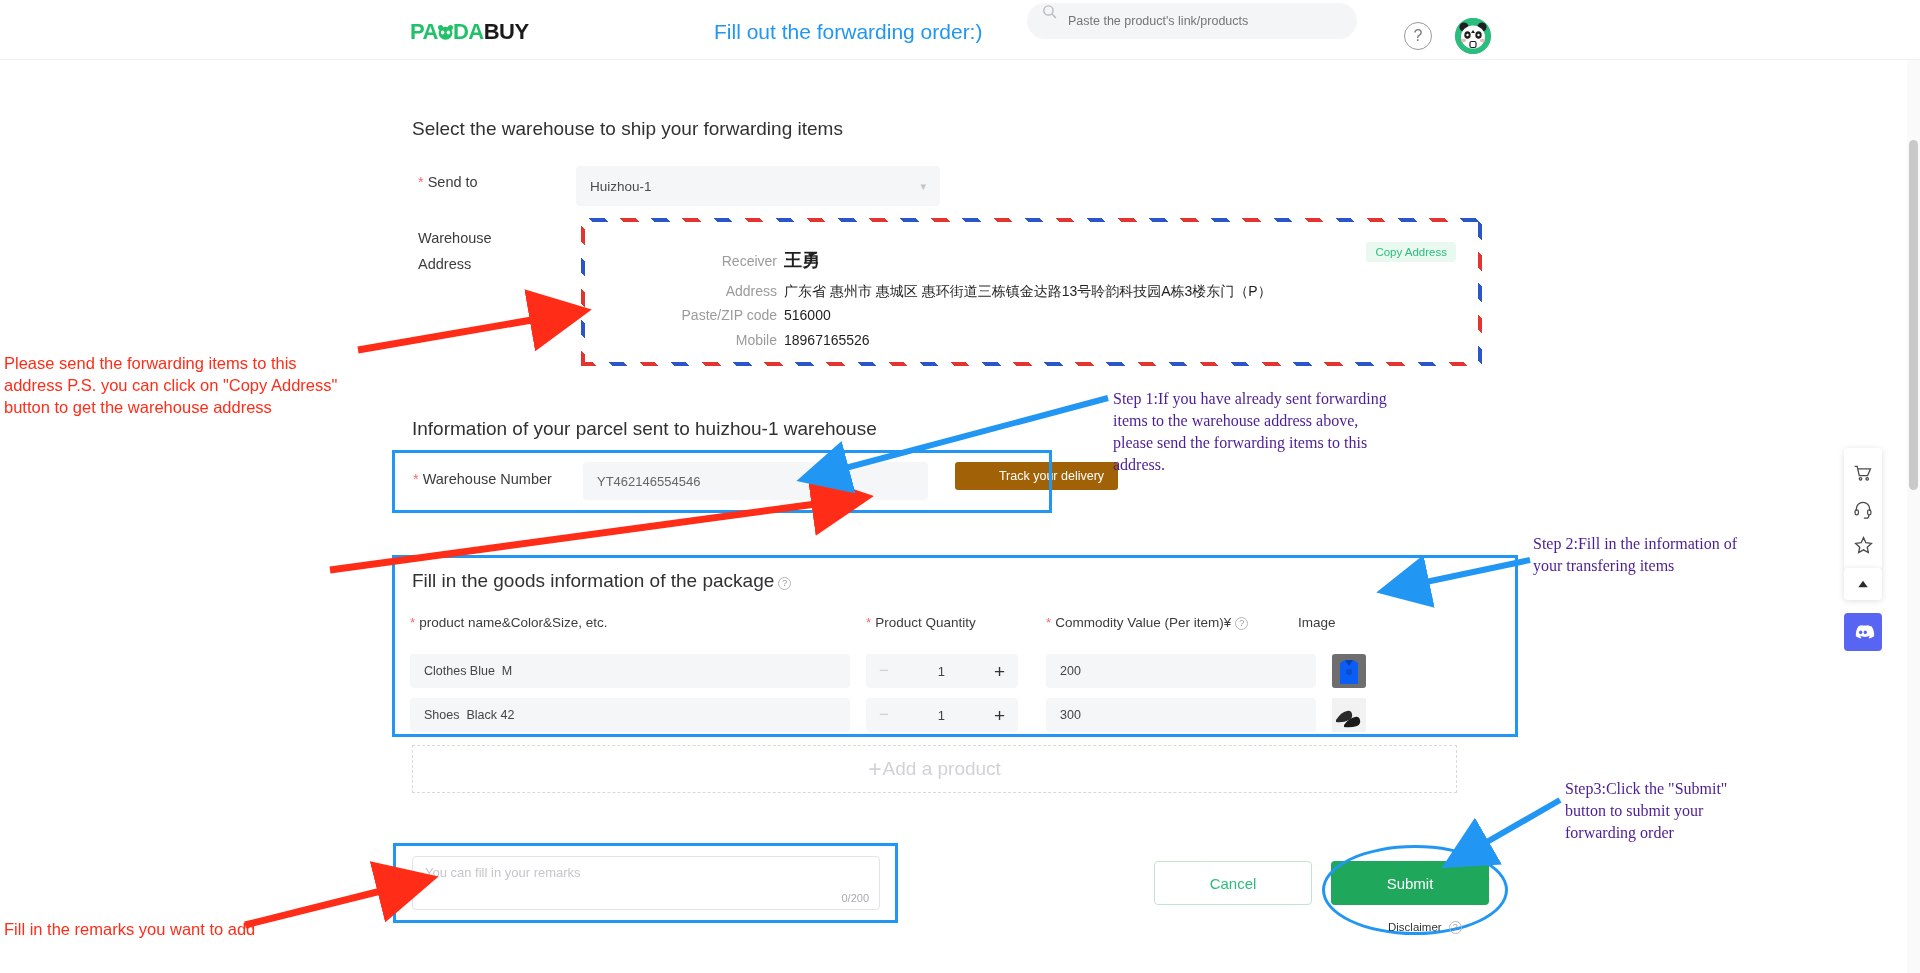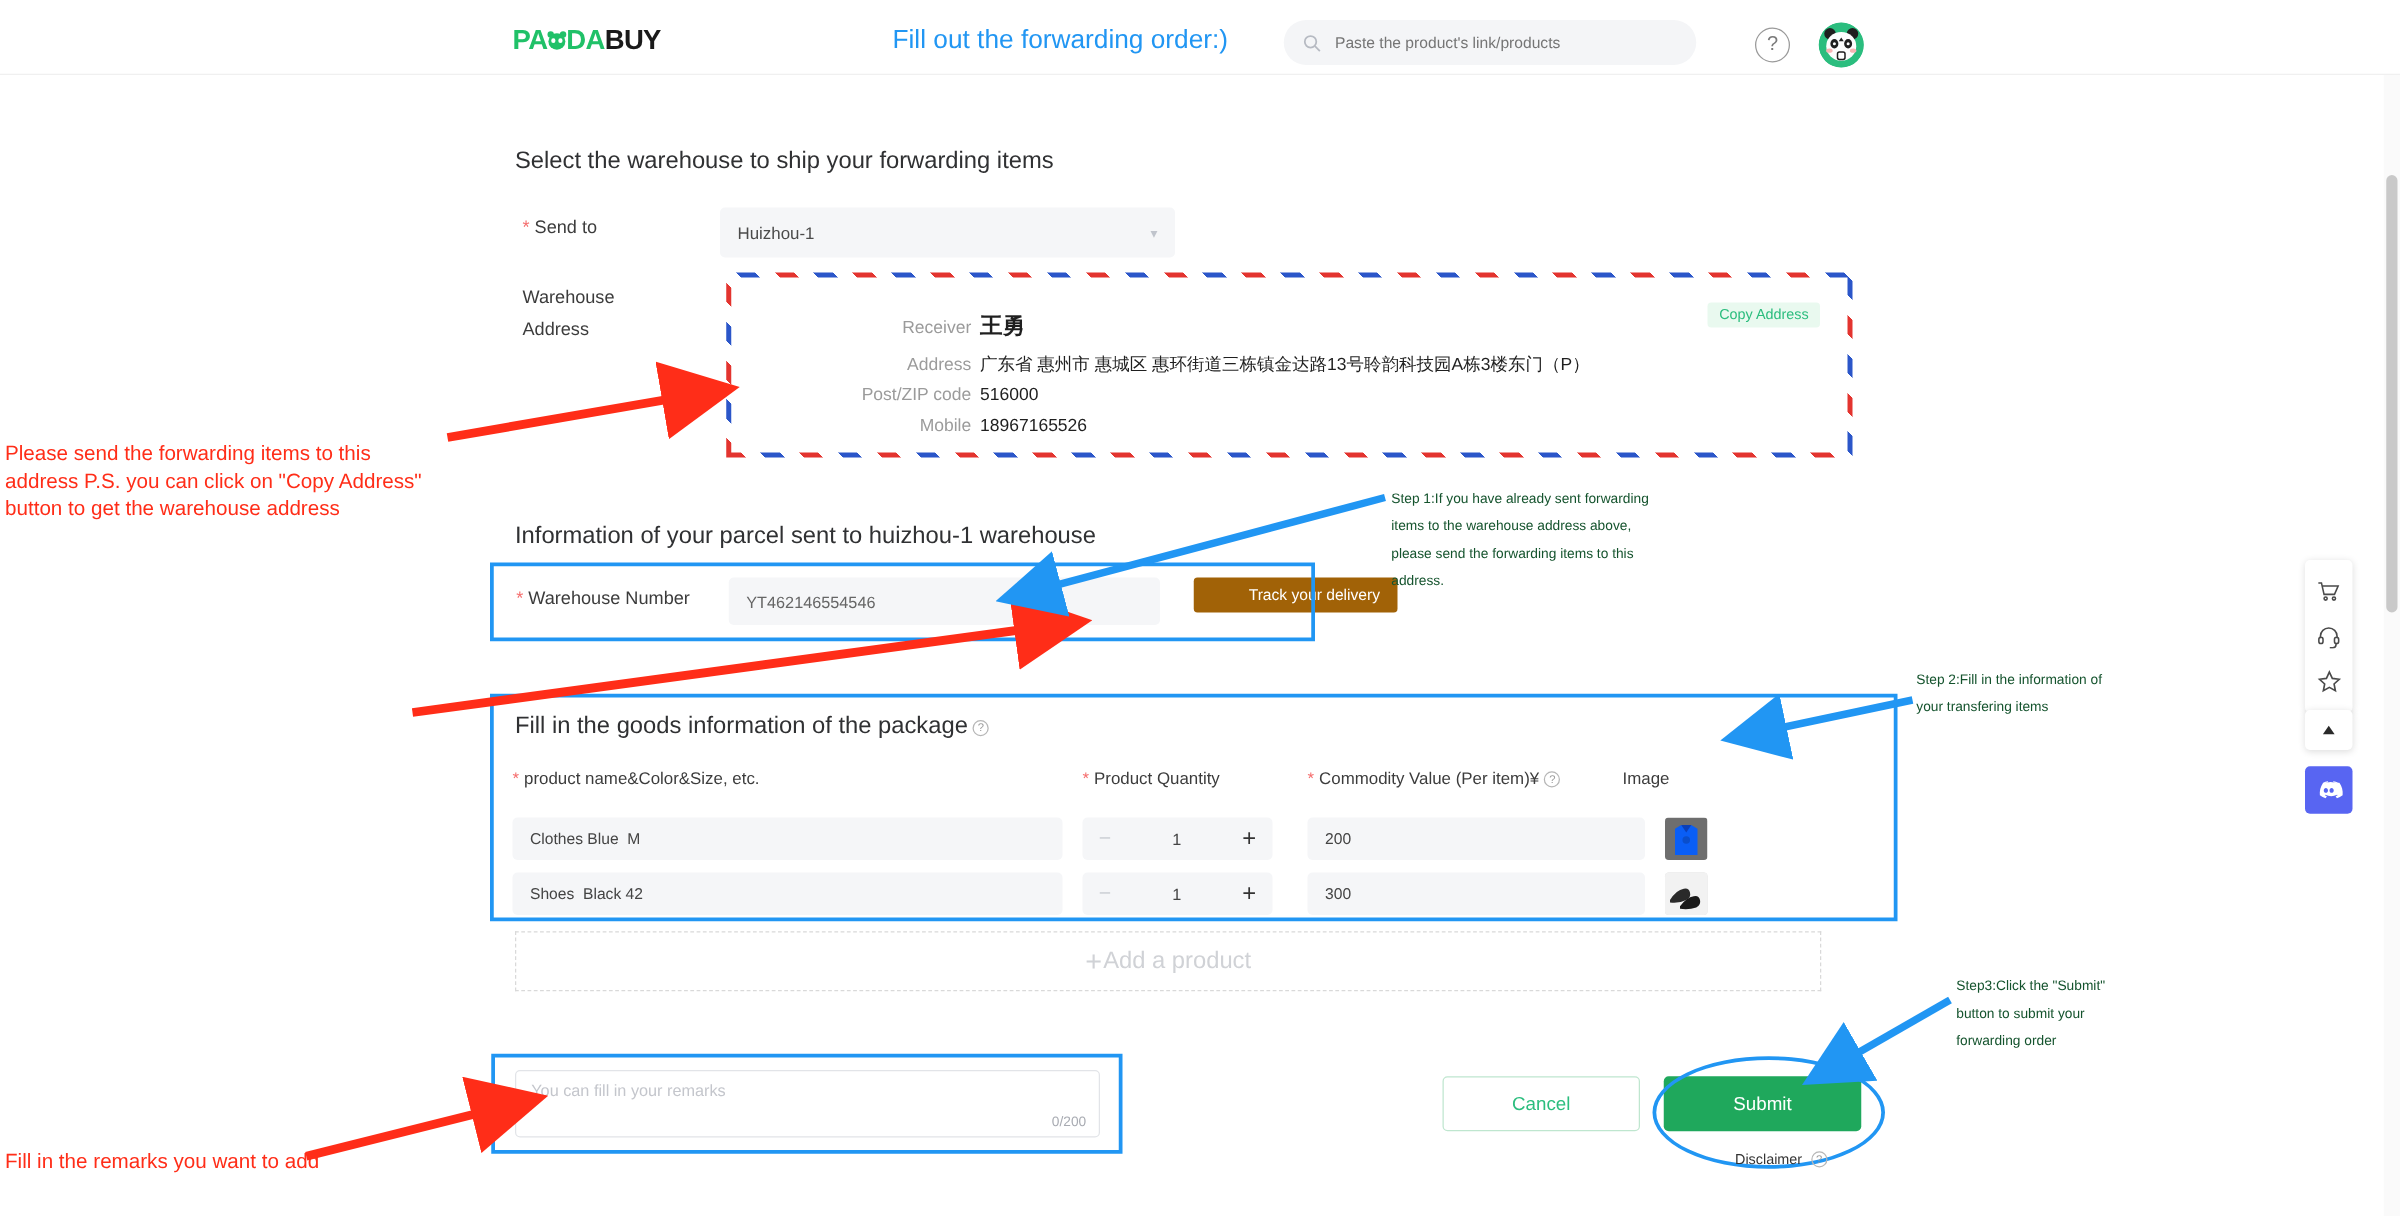--- a/index.html
+++ b/index.html
@@ -30,24 +30,24 @@
     margin: 0 -1px;
   }
   .logo .panda-face svg { display: block; }
 
   .header-title {
     position: absolute; left: 714px; top: 20px;
     color: #2196f3; font-size: 21px; font-weight: 400;
     white-space: nowrap;
   }
   .searchbox {
-    position: absolute; left: 1027px; top: 16px;
+    position: absolute; left: 1027px; top: 3px;
     width: 330px; height: 36px;
     background: #f4f5f7; border-radius: 18px;
-    display: flex; align-items: center; padding: 0 14px;
+    display: flex; padding: 0 14px;
   }
   .searchbox .mag { width: 17px; height: 17px; flex: 0 0 auto; margin-right: 8px; }
   .searchbox input {
     border: none; outline: none; background: transparent;
     font-size: 12.5px; color: #9aa0ac; width: 100%;
     font-family: "Liberation Sans", sans-serif;
   }
   .help-icon {
     position: absolute; left: 1404px; top: 22px;
     width: 28px; height: 28px; border-radius: 50%;
@@ -232,21 +232,21 @@
     background: #fafafa;
   }
   .scrollbar-thumb {
     position: absolute; right: 2px; top: 80px; width: 9px; height: 350px;
     background: #c9c9c9; border-radius: 5px;
   }
 
   
   .anno { position: absolute; white-space: pre-line; }
   .anno.red  { color: #ff2d18; font-size: 16.5px; line-height: 22px; }
-  .anno.blue { color: #14532d; font-size: 11px; line-height: 22px; }
+  .anno.blue { color: #4c1d95; font-size: 16px; line-height: 22px; font-family: Liberation Serif, serif; }
 
   #anno-addr    { left: 4px;    top: 352px; }
   #anno-track   { left: 10px;   top: 527px; }
   #anno-remarks { left: 4px;    top: 918px; }
   #anno-step1   { left: 1113px; top: 388px; }
   #anno-step2   { left: 1533px; top: 533px; }
   #anno-step3   { left: 1565px; top: 778px; }
 
   .hl-box { position: absolute; border: 3px solid #2196f3; pointer-events: none; }
   #hl-tracking { left: 392px; top: 450px; width: 660px; height: 63px; }
@@ -331,21 +331,21 @@
     <div class="addr-card-inner">
       <button class="copy-addr-btn">Copy Address</button>
 
       <div class="addr-row" id="addr-receiver">
         <span class="addr-key addr-key-w">Receiver</span><span class="addr-val">王勇</span>
       </div>
       <div class="addr-row" id="addr-line">
         <span class="addr-key addr-key-w">Address</span><span class="addr-val">广东省 惠州市 惠城区 惠环街道三栋镇金达路13号聆韵科技园A栋3楼东门（P）</span>
       </div>
       <div class="addr-row" id="addr-zip">
-        <span class="addr-key addr-key-w">Post/ZIP code</span><span class="addr-val">516000</span>
+        <span class="addr-key addr-key-w">Paste/ZIP code</span><span class="addr-val">516000</span>
       </div>
       <div class="addr-row" id="addr-mobile">
         <span class="addr-key addr-key-w">Mobile</span><span class="addr-val">18967165526</span>
       </div>
     </div>
   </div>
 
   <div class="section-title" id="parcel-info-title">Information of your parcel sent to huizhou-1 warehouse</div>
 
   <div class="tracking-block">

